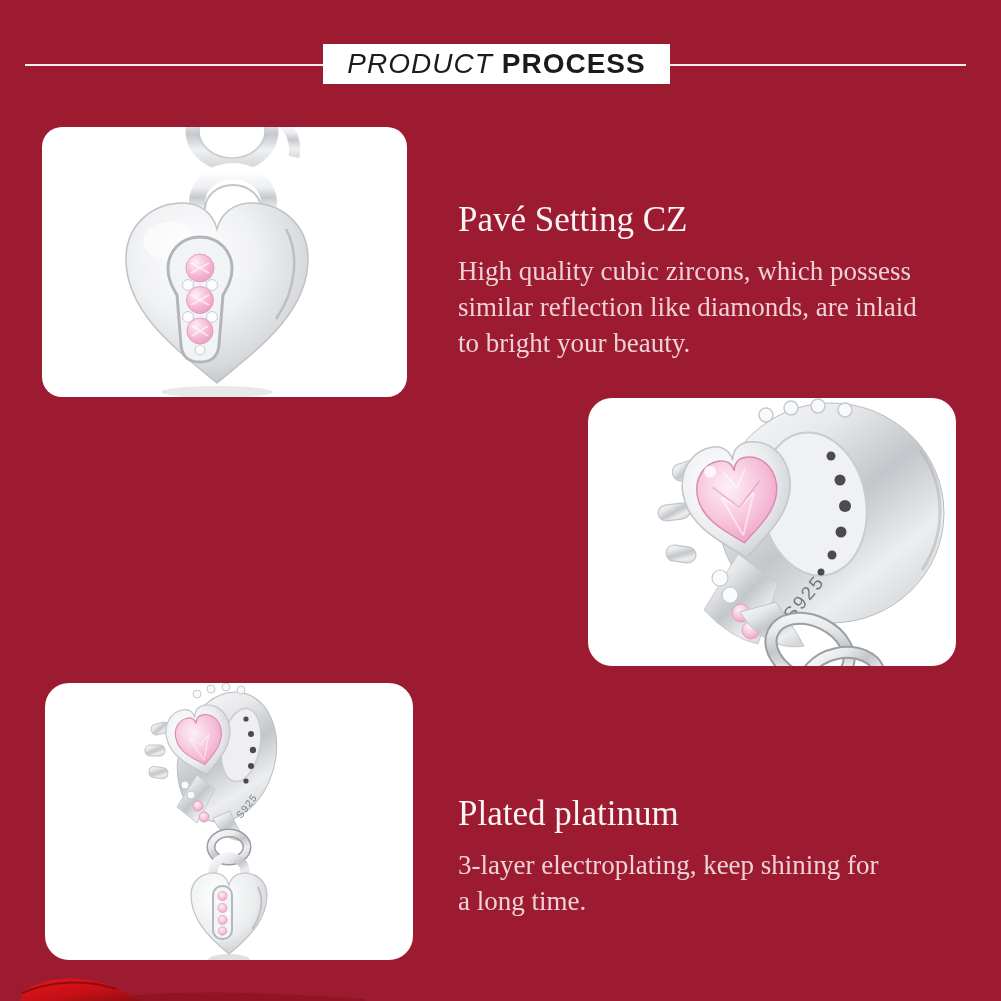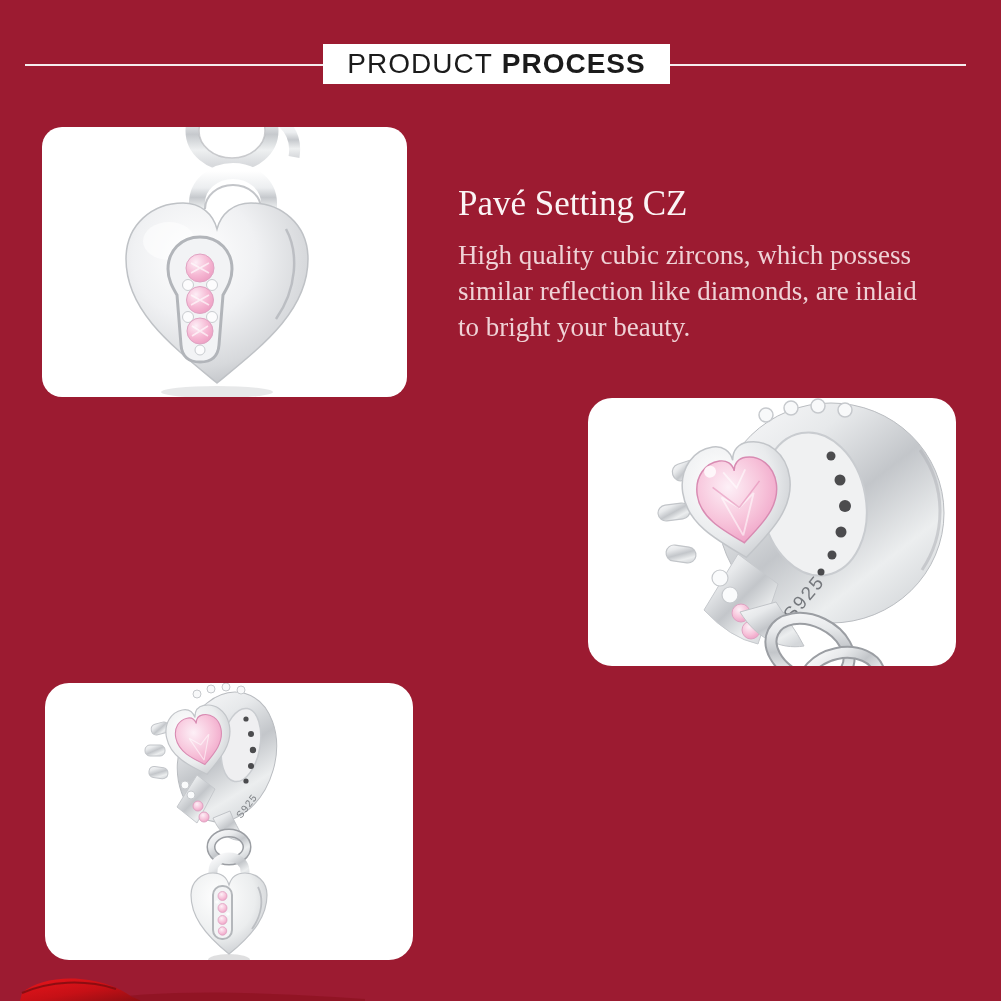--- a/index.html
+++ b/index.html
@@ -5,31 +5,31 @@
   html,body{margin:0;padding:0;background:#9C1B31;}
   #page{position:relative;width:1001px;height:1001px;background:#9C1B31;overflow:hidden;
         font-family:"Liberation Serif",serif;}
   
   .rule{position:absolute;height:2px;background:#F5EDEE;top:64px;}
   #rule-left{left:25px;width:298px;}
   #rule-right{left:670px;width:296px;}
   #title-box{position:absolute;left:323px;top:44px;width:347px;height:40px;background:#FFFFFF;
              display:flex;align-items:center;justify-content:center;
              font-family:"Liberation Sans",sans-serif;font-size:28px;color:#1B1B1B;letter-spacing:1px;}
-  #title-box .reg{font-weight:400;margin-right:9px;}
+  #title-box .reg{font-weight:400;margin-right:9px;font-style:italic;}
   #title-box .bold{font-weight:700;}
   
   .card{position:absolute;background:#FFFFFF;overflow:hidden;}
   #card1{left:42px;top:127px;width:365px;height:270px;border-radius:20px;}
   #card2{left:588px;top:398px;width:368px;height:268px;border-radius:24px;}
   #card3{left:45px;top:683px;width:368px;height:277px;border-radius:24px;}
   .card svg{display:block;}
   
   .sec{position:absolute;}
-  .sec-head{font-size:35px;color:#FBF4F5;margin:0 0 13px 0;line-height:1.15;}
+  .sec-head{font-size:35px;color:#FBF4F5;margin:16px 0 13px 0;line-height:1.15;}
   .sec-body{font-size:27px;color:#EFD2D6;line-height:36px;white-space:pre-line;font-family:Liberation Serif, serif;}
   #sec1{left:458px;top:184px;width:540px;}
   #sec2{left:47px;top:460px;width:500px;}
   #sec3{left:458px;top:778px;width:540px;}
   
   #rose{position:absolute;left:20px;bottom:0;width:350px;height:28px;}
 </style>
 </head>
 <body>
 
@@ -264,20 +264,25 @@
         <circle cx="177.5" cy="225" r="4.5" fill="url(#c-st)" stroke="#dfa2c2" stroke-width="0.8"></circle>
         <circle cx="177.5" cy="237" r="4.5" fill="url(#c-st)" stroke="#dfa2c2" stroke-width="0.8"></circle>
         <circle cx="177.5" cy="248" r="4.2" fill="url(#c-st)" stroke="#dfa2c2" stroke-width="0.8"></circle>
         <circle cx="172" cy="219" r="1.8" fill="#fdfdfd"></circle>
           <circle cx="183" cy="231" r="1.8" fill="#fdfdfd"></circle>
       </g>
       <ellipse cx="184" cy="277" rx="21" ry="6" fill="#c9c9cc" opacity="0.6"></ellipse>
     </svg>
   </div>
 
+  <div class="sec" id="sec3">
+    <div class="sec-head">Plated platinum</div>
+    <div class="sec-body">3-layer electroplating, keep shining for
+a long time.</div>
+  </div>
 
   <div id="rose">
     <svg width="350" height="28" viewBox="0 0 350 28">
       <defs>
         <linearGradient id="r-g" x1="0" y1="0" x2="1" y2="1">
           <stop offset="0" stop-color="#e8151b"></stop>
             <stop offset="0.55" stop-color="#c61016"></stop>
           <stop offset="1" stop-color="#8e0e13"></stop>
         </linearGradient>
       </defs>

